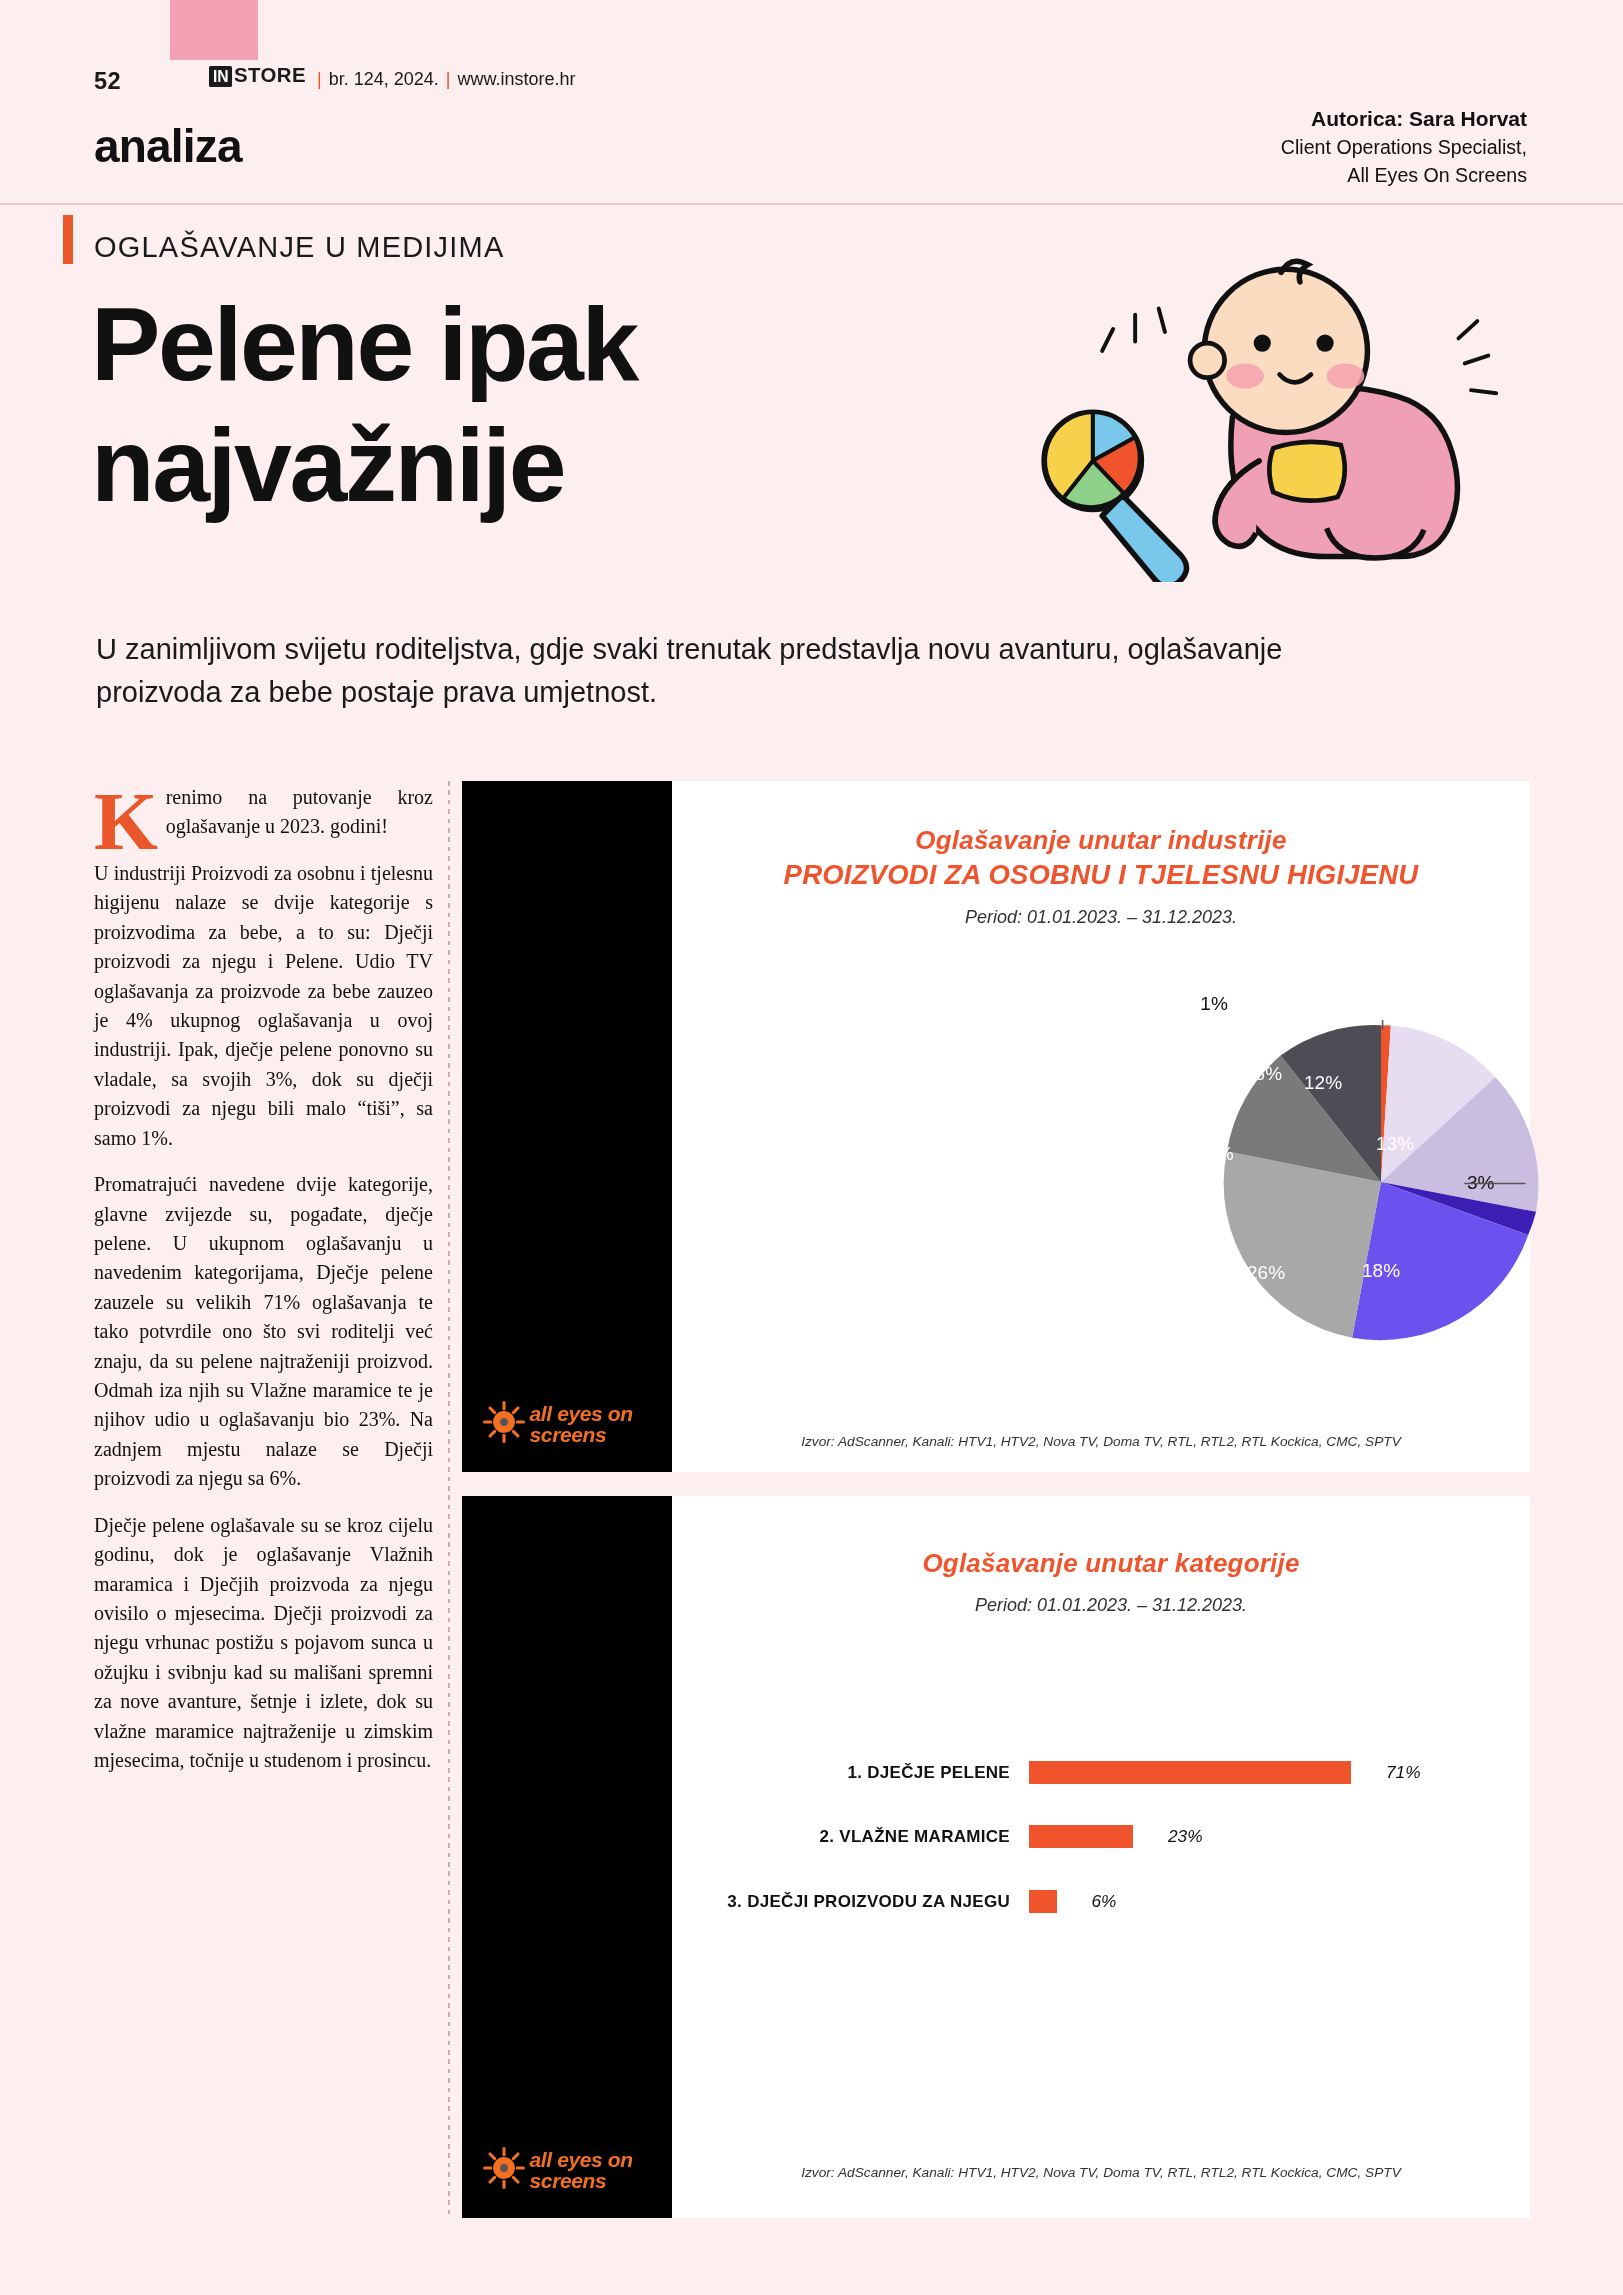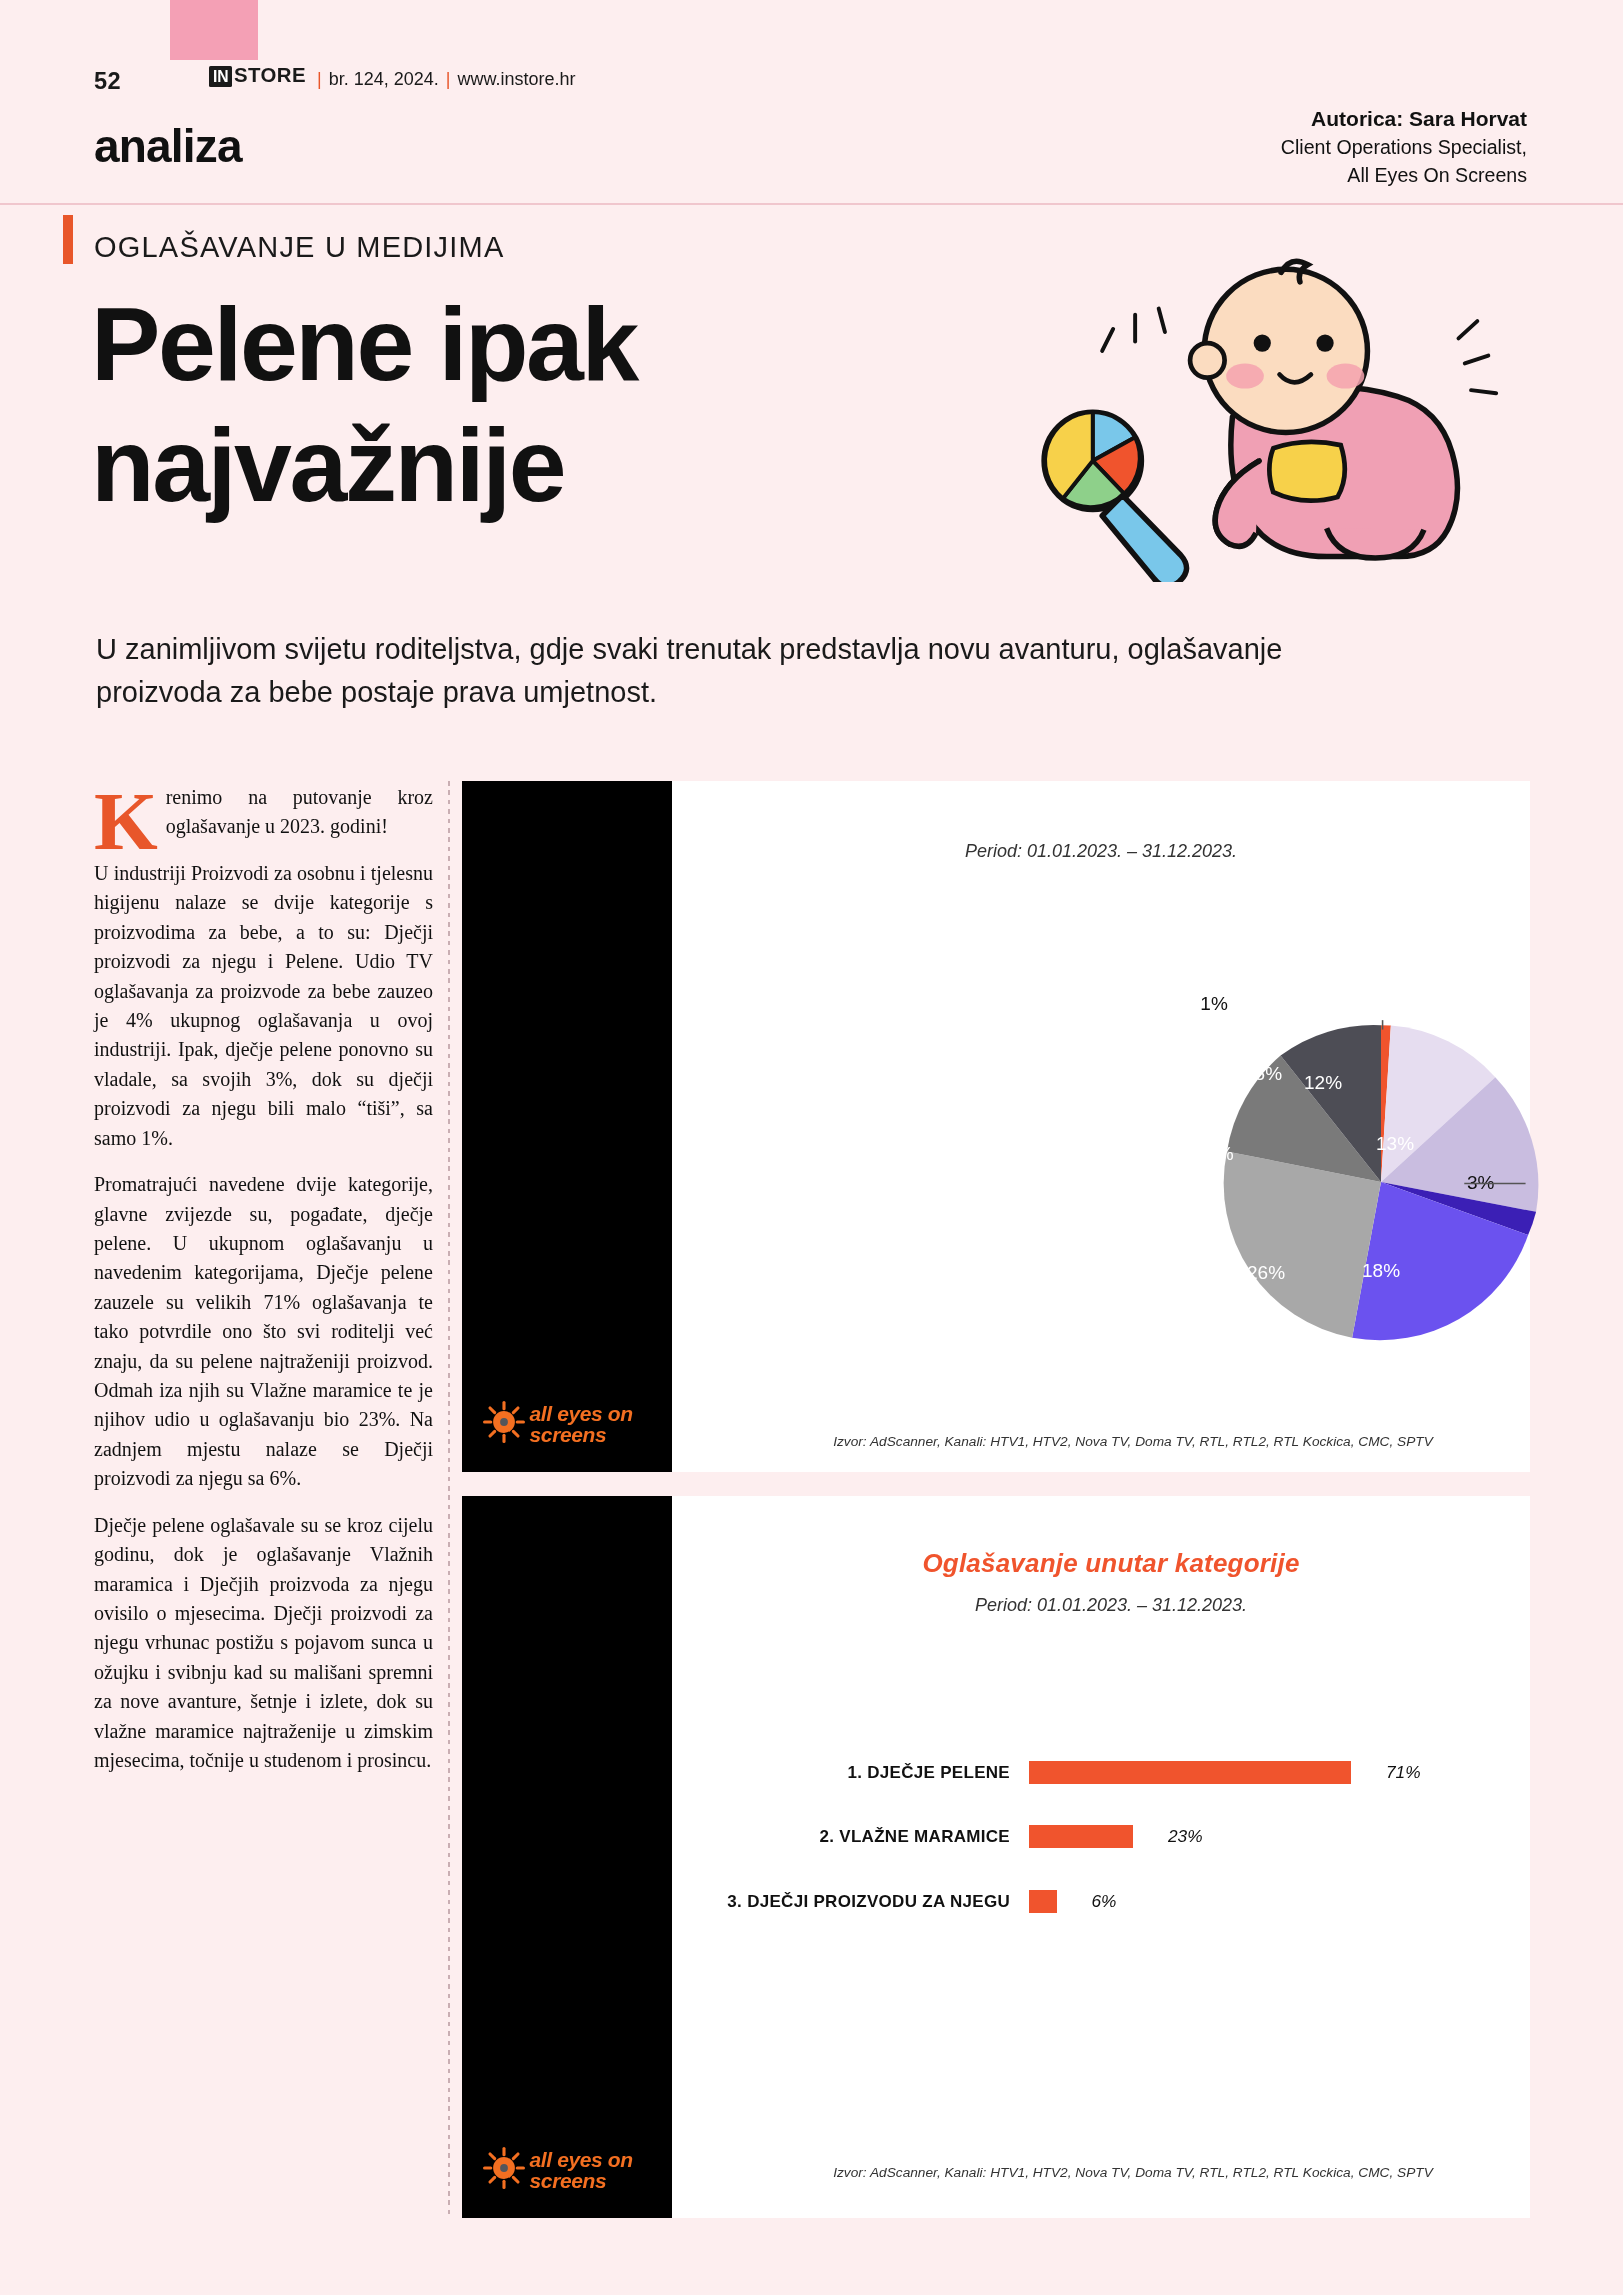--- a/index.html
+++ b/index.html
@@ -123,21 +123,21 @@
     letter-spacing:0.2px;
   }
   .panel-title .t1 { font-size:26px; display:block; }
   .panel-title .t2 { font-size:27.5px; display:block; margin-top:3.1px; }
   .panel-period {
     text-align:center; font-style:italic; color:#333; font-size:18px;
     margin-top:15.7px;
   }
   .panel-source {
     position:absolute; left:0; width:100%; text-align:center;
-    font-style:italic; color:#333; font-size:13.7px;margin-left:32px;
+    font-style:italic; color:#333; font-size:13.7px;
   }
 
   
   .barrow { position:absolute; display:flex; align-items:center; }
   .bar-label {
     font-size:17px; font-weight:bold; color:#111; letter-spacing:0.3px;
     white-space:nowrap; text-align:right; width:338px;
   }
   .bar-track { margin-left:19px; display:flex; align-items:center;gap:24px; }
   .bar-fill { height:23px; background:#f0542d; }
@@ -254,20 +254,24 @@
         <circle cx="27" cy="27" r="5" fill="#53565b"></circle>
       </svg>
       <div style="margin-left:44px;">
         <div class="aeos-text">all eyes on</div>
         <div class="aeos-text">screens</div>
       </div>
     </div>
   </div>
 
   <div style="position:absolute; left:210px; top:44px; width:858px;">
+    <div class="panel-title">
+      <span class="t1">Oglašavanje unutar industrije</span>
+      <span class="t2">PROIZVODI ZA OSOBNU I TJELESNU HIGIJENU</span>
+    </div>
     <div class="panel-period">Period: 01.01.2023. – 31.12.2023.</div>
   </div>
 
   <div style="position:absolute; left:754px; top:236px; width:330px; height:330px;">
     <svg width="330" height="330" viewBox="0 0 200 200" xmlns="http://www.w3.org/2000/svg">
 
       <path d="M100 100 L100 5 A95 95 0 0 1 105.97 5.19 Z" fill="#f0542d"></path>
 
       <path d="M100 100 L105.97 5.19 A95 95 0 0 1 169.27 36.49 Z" fill="#e6ddf0"></path>
 

